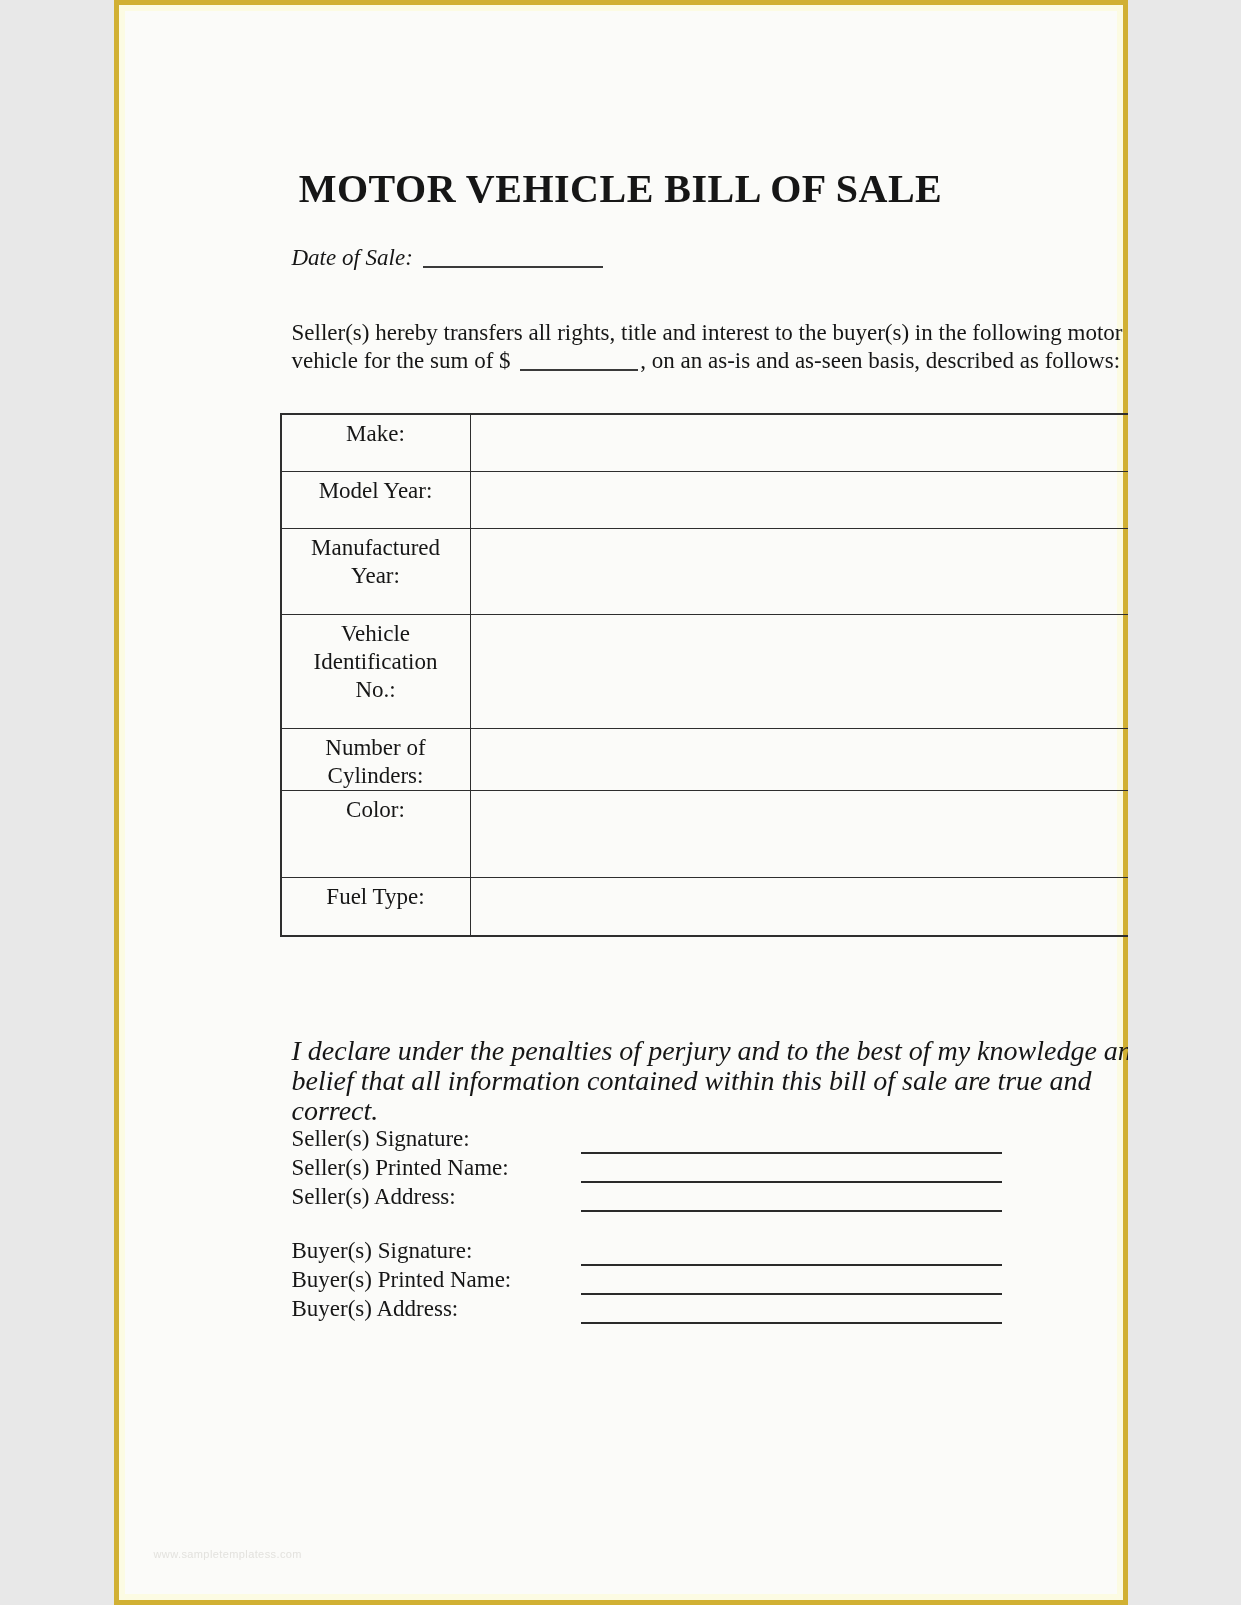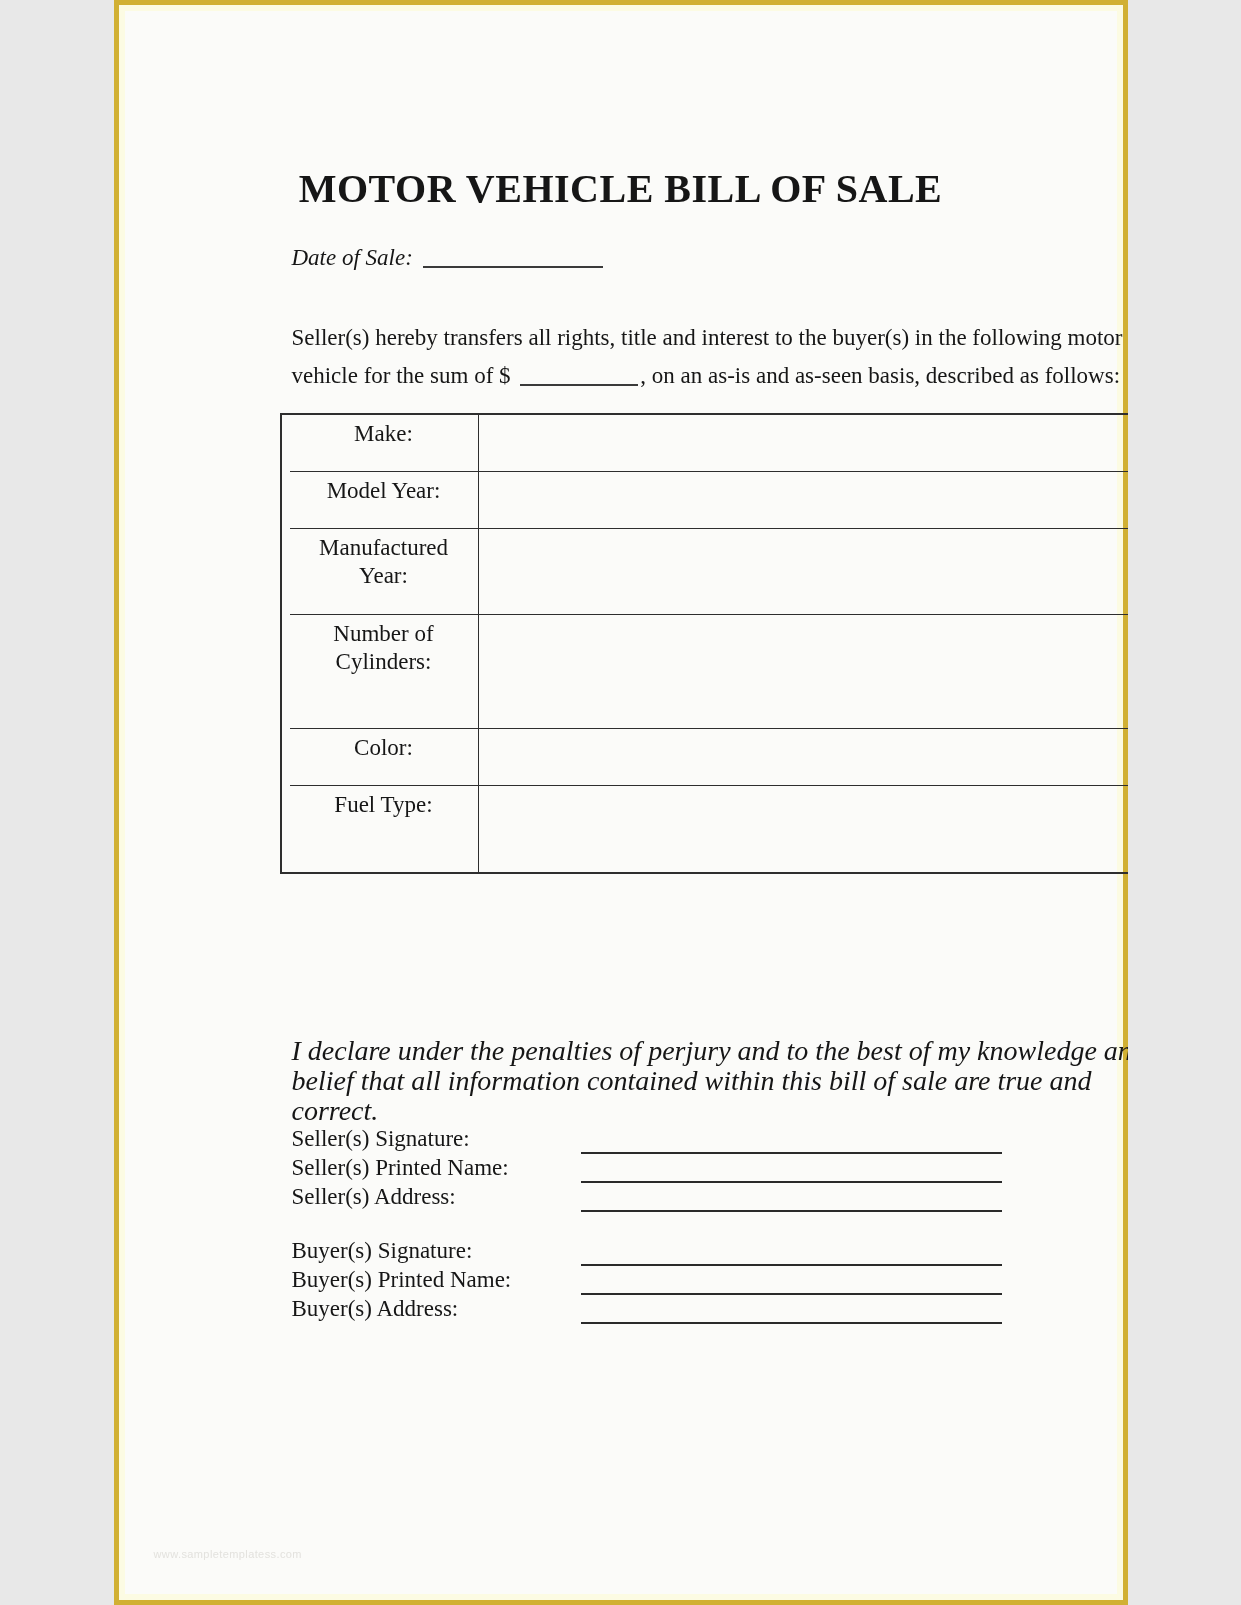--- a/index.html
+++ b/index.html
@@ -38,32 +38,32 @@
     transform: translateY(3px);
   }
   .date-blank { width: 180px; margin-left: 10px; }
   .amount-blank { width: 118px; margin-left: 4px; margin-right: 2px; }
 
   .intro {
     position: absolute;
     top: 296px; left: 178px;
     width: 858px;
     font-size: 23px;
-    line-height: 38px;
+    line-height: 27px;
   }
 
   .vtable {
     position: absolute;
     top: 413px; left: 166px;
     width: 878px;
     border: 2px solid #2e2e2e;
     box-sizing: border-box;
     background: transparent;
   }
-  .vrow { display: grid; grid-template-columns: 189px 1fr; margin-left: 8px; }
+  .vrow { display: grid; grid-template-columns: 189px 1fr; }
   .vrow + .vrow { border-top: 1.5px solid #2e2e2e; }
   .vcell-label {
     border-right: 1.5px solid #2e2e2e;
     text-align: center;
     padding: 5px 13px 0 13px;
     font-size: 23px;
     line-height: 28px;
     box-sizing: border-box;
   }
   .vcell-value { font-size: 23px; padding: 5px 10px; }
@@ -139,20 +139,24 @@
     </div>
     <div class="vrow">
       <div class="vcell-label">Model Year:</div>
       <div class="vcell-value"></div>
     </div>
     <div class="vrow">
       <div class="vcell-label">Manufactured Year:</div>
       <div class="vcell-value"></div>
     </div>
     <div class="vrow">
+      <div class="vcell-label">Vehicle Identification No.:</div>
+      <div class="vcell-value"></div>
+    </div>
+    <div class="vrow">
       <div class="vcell-label">Number of Cylinders:</div>
       <div class="vcell-value"></div>
     </div>
     <div class="vrow">
       <div class="vcell-label">Color:</div>
       <div class="vcell-value"></div>
     </div>
     <div class="vrow">
       <div class="vcell-label">Fuel Type:</div>
       <div class="vcell-value"></div>

